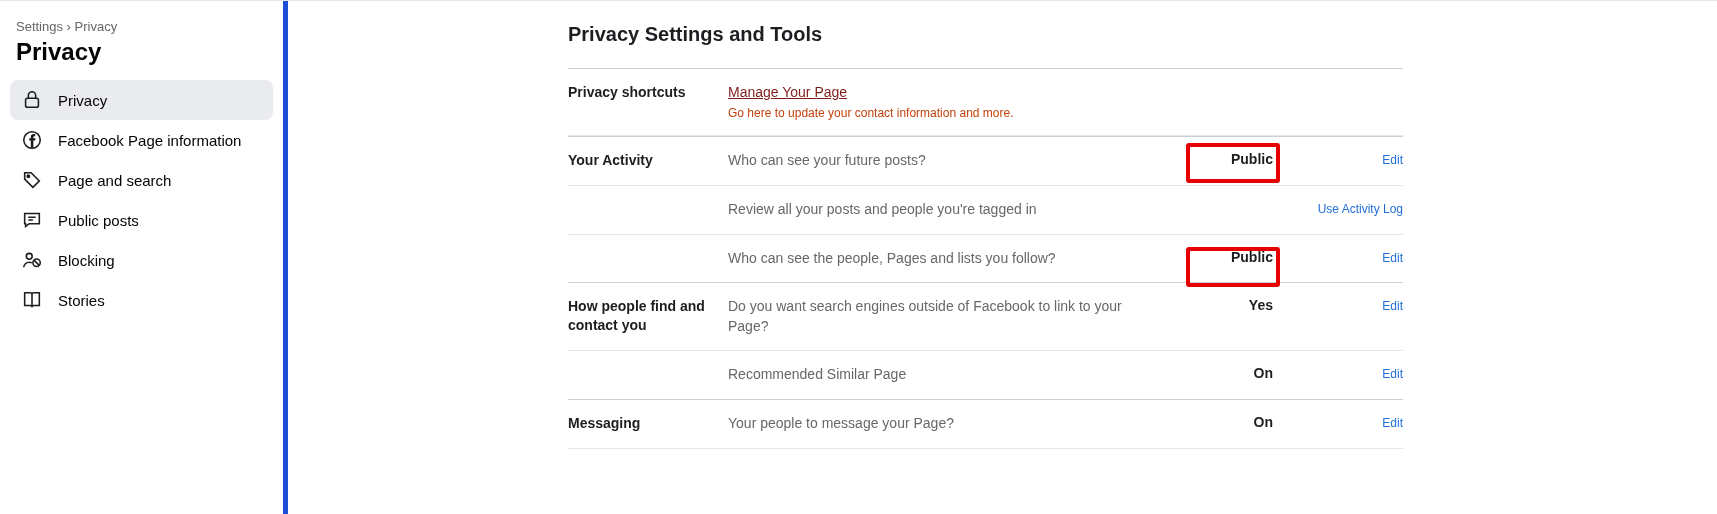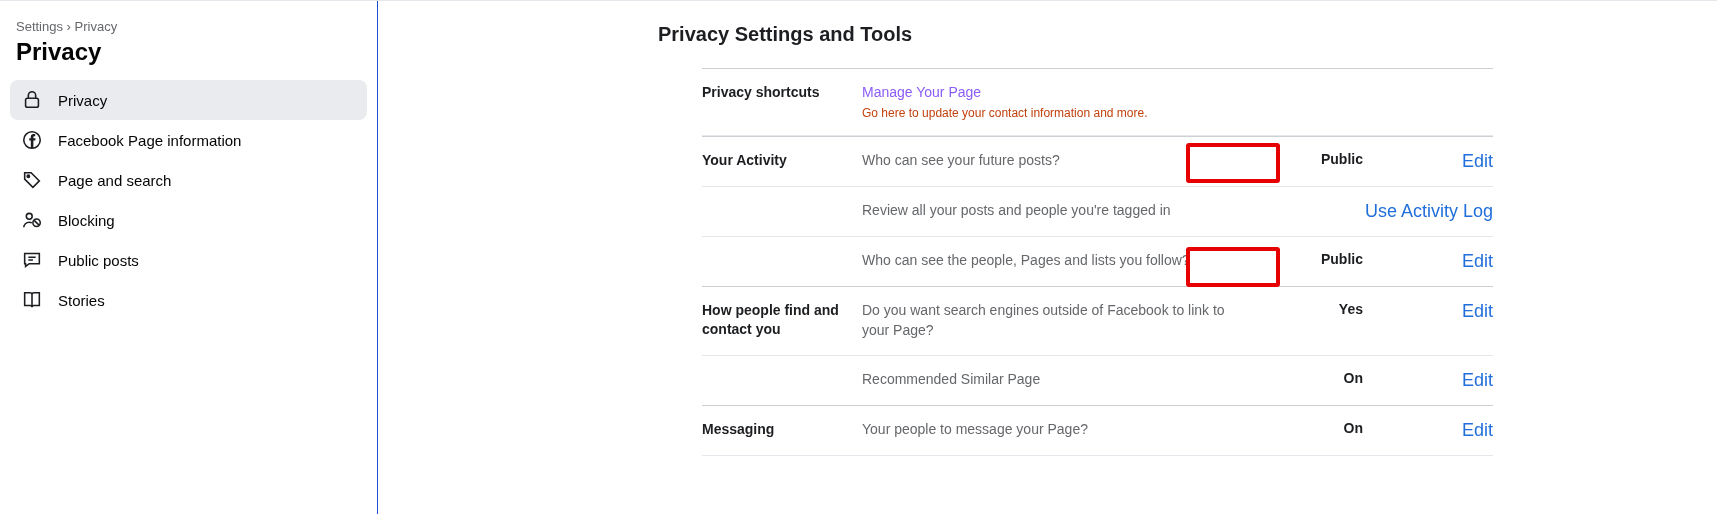--- a/index.html
+++ b/index.html
@@ -12,22 +12,22 @@
     height: 514px;
     overflow: hidden;
     border-top: 1px solid #e4e6eb;
   }
   .layout {
     display: flex;
     height: 100%;
   }
   
   .sidebar {
-    width: 378px;
-    border-right: 1px solid #1d4ed8;
+    width: 288px;
+    border-right: 5px solid #1d4ed8;
     padding: 18px 10px 10px 10px;
   }
   .breadcrumb {
     font-size: 13px;
     color: #65676b;
     padding-left: 6px;
     margin-bottom: 4px;
   }
   .page-title {
     font-size: 24px;
@@ -71,21 +71,20 @@
     margin-left: 280px;
   }
   .main-title {
     font-size: 20px;
     font-weight: 700;
     margin-bottom: 22px;
     color: #1c1e21;
   }
   .section {
     border-top: 1px solid #ccd0d5;
-    margin-left: 44px;
   }
   .row {
     display: flex;
     align-items: flex-start;
     border-bottom: 1px solid #e4e6eb;
     padding: 14px 0;
   }
   .row.no-bottom { border-bottom: none; }
   .col-label {
     width: 160px;
@@ -95,22 +94,23 @@
     line-height: 1.35;
     flex-shrink: 0;
   }
   .col-desc {
     flex: 1;
     font-size: 14px;
     color: #65676b;
     line-height: 1.4;
   }
   .col-desc .primary-link {
-    color: #8b5cf6;
-    font-size: 14px;
+    color: #7f1d1d;
+    font-size: 14px;
+    text-decoration: underline;
   }
   .col-desc .sub {
     font-size: 12px;
     color: #c2410c;
     margin-top: 2px;
   }
   .col-value {
     width: 110px;
     font-size: 14px;
     color: #1c1e21;
@@ -118,21 +118,21 @@
     flex-shrink: 0;
     text-align: right;
   }
   .col-action {
     width: 130px;
     text-align: right;
     flex-shrink: 0;
   }
   .col-action a {
     color: #216fdb;
-    font-size: 18px;
+    font-size: 12px;
     text-decoration: none;
     cursor: pointer;
     text-align: right;
   }
   .highlight-box {
     position: absolute;
     border: 4px solid #e60000;
     border-radius: 3px;
     pointer-events: none;
   }
@@ -172,37 +172,37 @@
             <path d="M4 4h7l9 9-7 7-9-9V4z"></path>
             <circle cx="8" cy="8" r="1.3" fill="#1c1e21"></circle>
           </svg>
       </span>
       <span>Page and search</span>
     </div>
 
     <div class="nav-item">
       <span class="nav-icon">
         <svg viewBox="0 0 24 24" fill="none" stroke-width="1.7">
+            <path d="M4 5h16v11H9l-4 3v-3H4V5z"></path>
+            <path d="M8 9h8M8 12h5"></path>
+          </svg>
+      </span>
+      <span>Public posts</span>
+    </div>
+
+    <div class="nav-item">
+      <span class="nav-icon">
+        <svg viewBox="0 0 24 24" fill="none" stroke-width="1.7">
             <circle cx="9" cy="8" r="3.2"></circle>
             <path d="M3 20c0-3.2 2.8-5.5 6-5.5 1 0 2 .2 2.8.6"></path>
             <circle cx="17" cy="15" r="4"></circle>
             <path d="M14.4 12.4l5.2 5.2"></path>
           </svg>
       </span>
       <span>Blocking</span>
-    </div>
-
-    <div class="nav-item">
-      <span class="nav-icon">
-        <svg viewBox="0 0 24 24" fill="none" stroke-width="1.7">
-            <path d="M4 5h16v11H9l-4 3v-3H4V5z"></path>
-            <path d="M8 9h8M8 12h5"></path>
-          </svg>
-      </span>
-      <span>Public posts</span>
     </div>
 
     <div class="nav-item">
       <span class="nav-icon">
         <svg viewBox="0 0 24 24" fill="none" stroke-width="1.7">
             <path d="M4 4h6c1 0 2 .8 2 2v14c0-1.2-1-2-2-2H4V4zM20 4h-6c-1 0-2 .8-2 2v14c0-1.2 1-2 2-2h6V4z"></path>
           </svg>
       </span>
       <span>Stories</span>
     </div>

